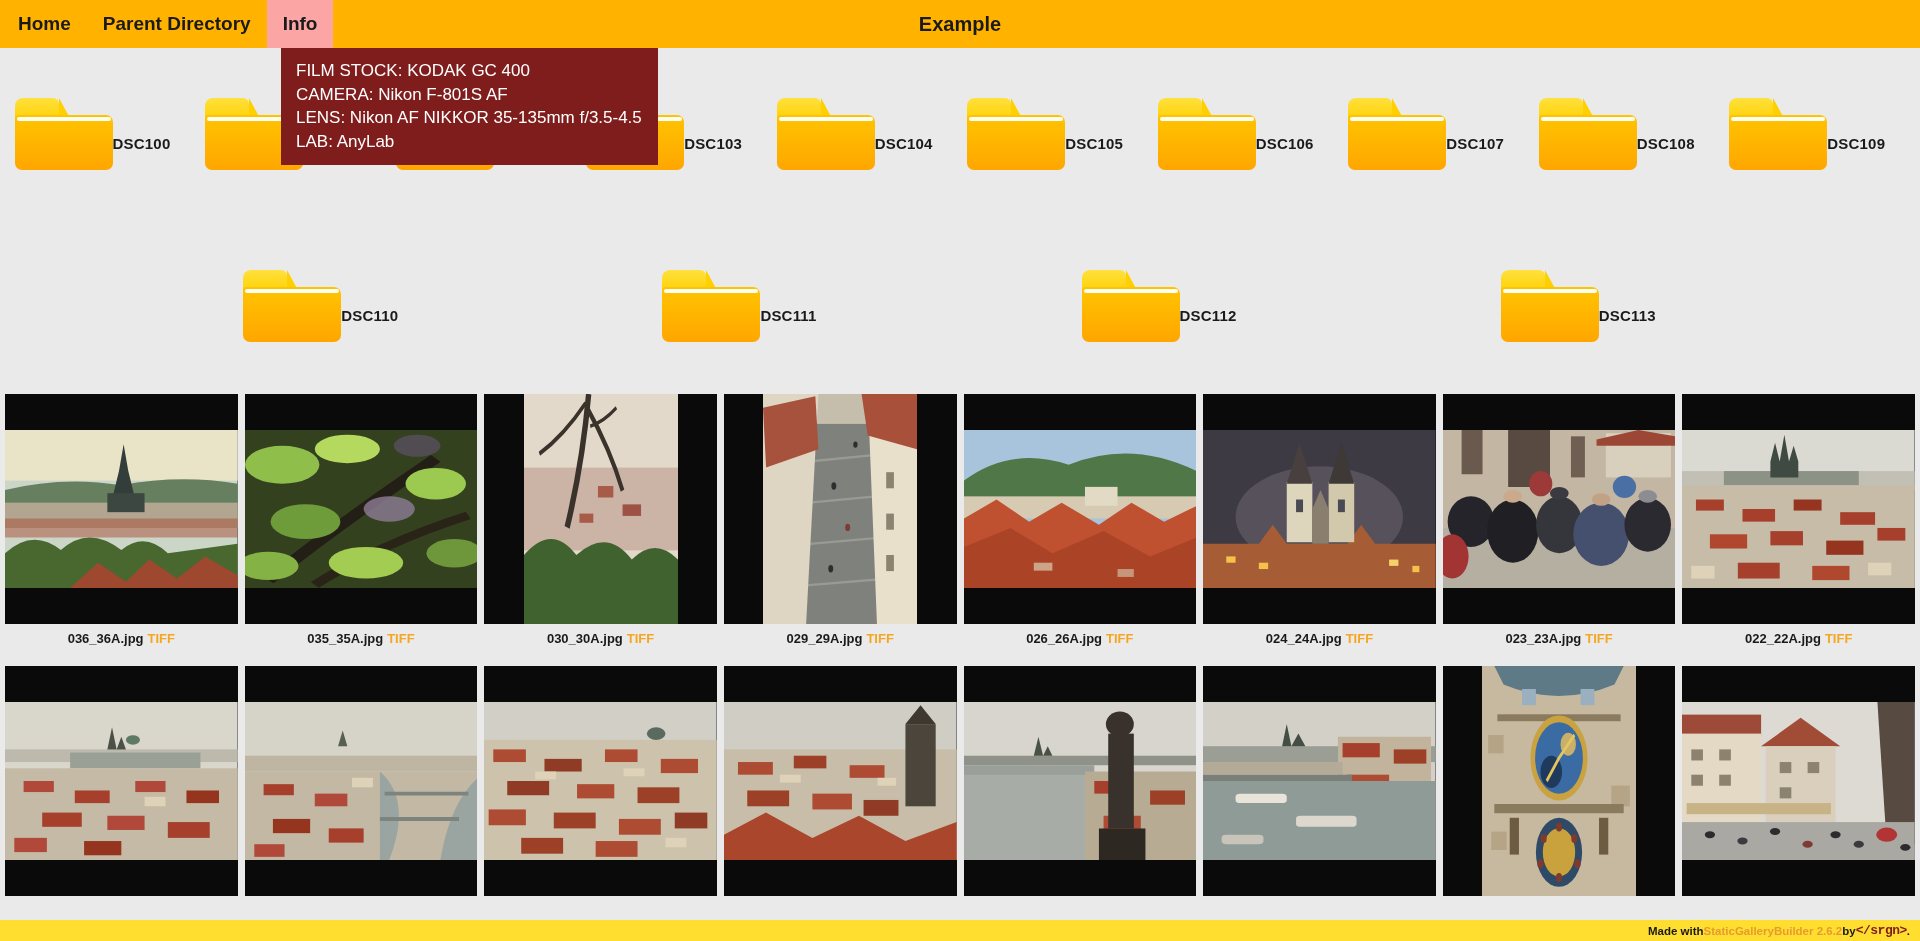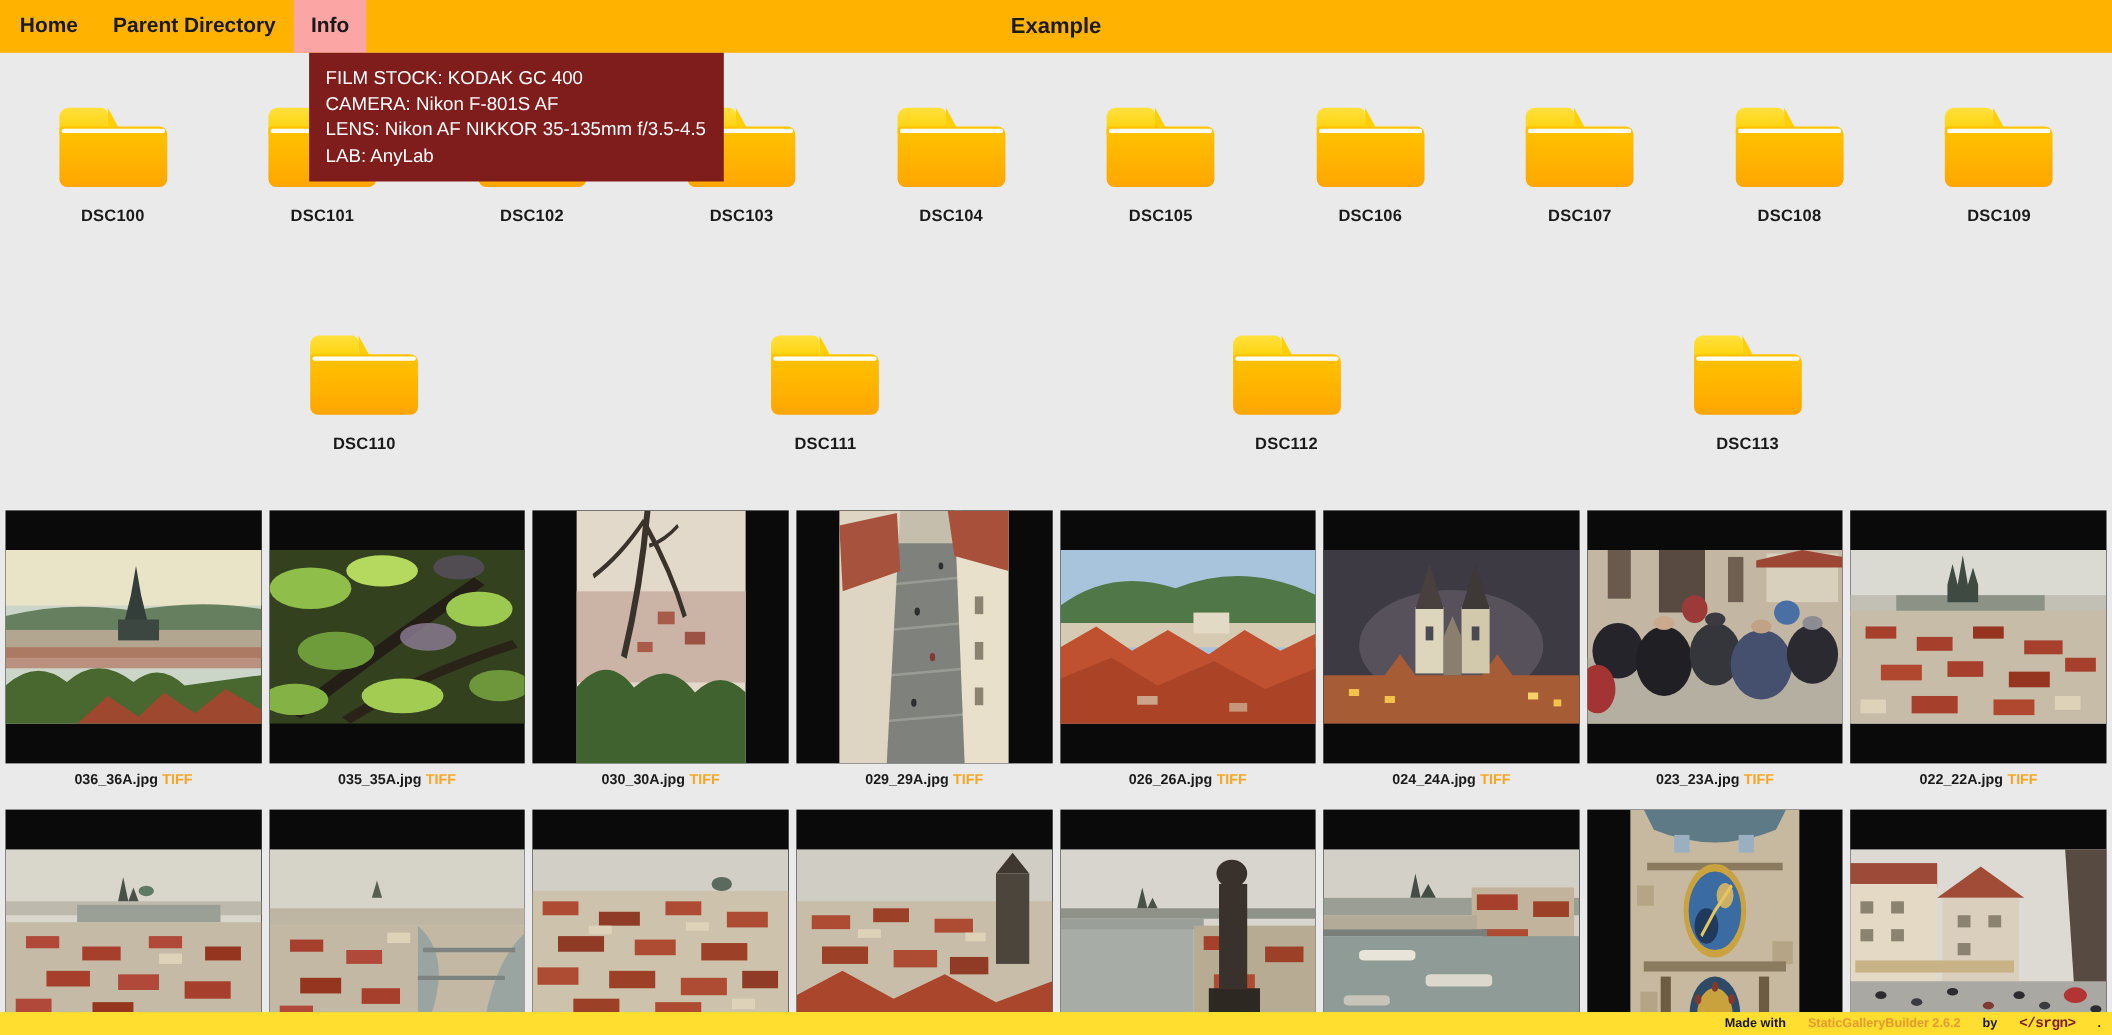--- a/index.html
+++ b/index.html
@@ -31,22 +31,22 @@
     background:#7f1d1d; color:#fff; padding:11px 16px 12px 15px;
     font-size:17px; line-height:23.5px; font-weight:500;
     white-space:nowrap;
   }
   
   .folders {
     display:flex; flex-wrap:wrap; justify-content:space-evenly;
     width:1920px;
   }
   .folder-item {
-    width:176px; margin:50px 0; display:flex; flex-direction:column;
-    align-items:center; cursor:pointer;justify-content:flex-end;
+    width:176px; margin:50px 0; display:flex; flex-direction:row;
+    align-items:center; cursor:pointer;
   }
   .folder-icon { position:relative; width:98px; height:72px; }
   .folder-icon .tab {
     position:absolute; left:0; top:0; width:44px; height:24px;
     background:linear-gradient(#ffe13d,#ffcf00);
     border-radius:8px 6px 0 0;
   }
   .folder-icon .tab::after {
     content:""; position:absolute; right:-13px; top:0;
     border-bottom:24px solid #ffcf00; border-right:13px solid transparent;
@@ -81,21 +81,21 @@
     text-align:center; margin-top:7px; font-size:13px; font-weight:bold;
     color:#1a1a1a;
   }
   figcaption .fname { cursor:pointer; }
   figcaption .tiff { color:#f5a623; cursor:pointer; margin-left:4px; }
   
   .footer {
     position:absolute; left:0; right:0; bottom:0; height:21px; z-index:60;
     background:#ffde30; display:flex; align-items:center; justify-content:flex-end;
     padding-right:10px; font-size:11.5px; font-weight:bold; color:#1a1a1a;
-    gap:20px;
+    gap:0;
   }
   .footer .builder { color:#e59b2e; cursor:pointer; }
   .footer .brand {
     font-family:"Liberation Mono", monospace; color:#7f1d1d; font-weight:bold;
     font-size:13px; letter-spacing:-0.5px; cursor:pointer;
   }
 </style>
 </head>
 <body>
 

